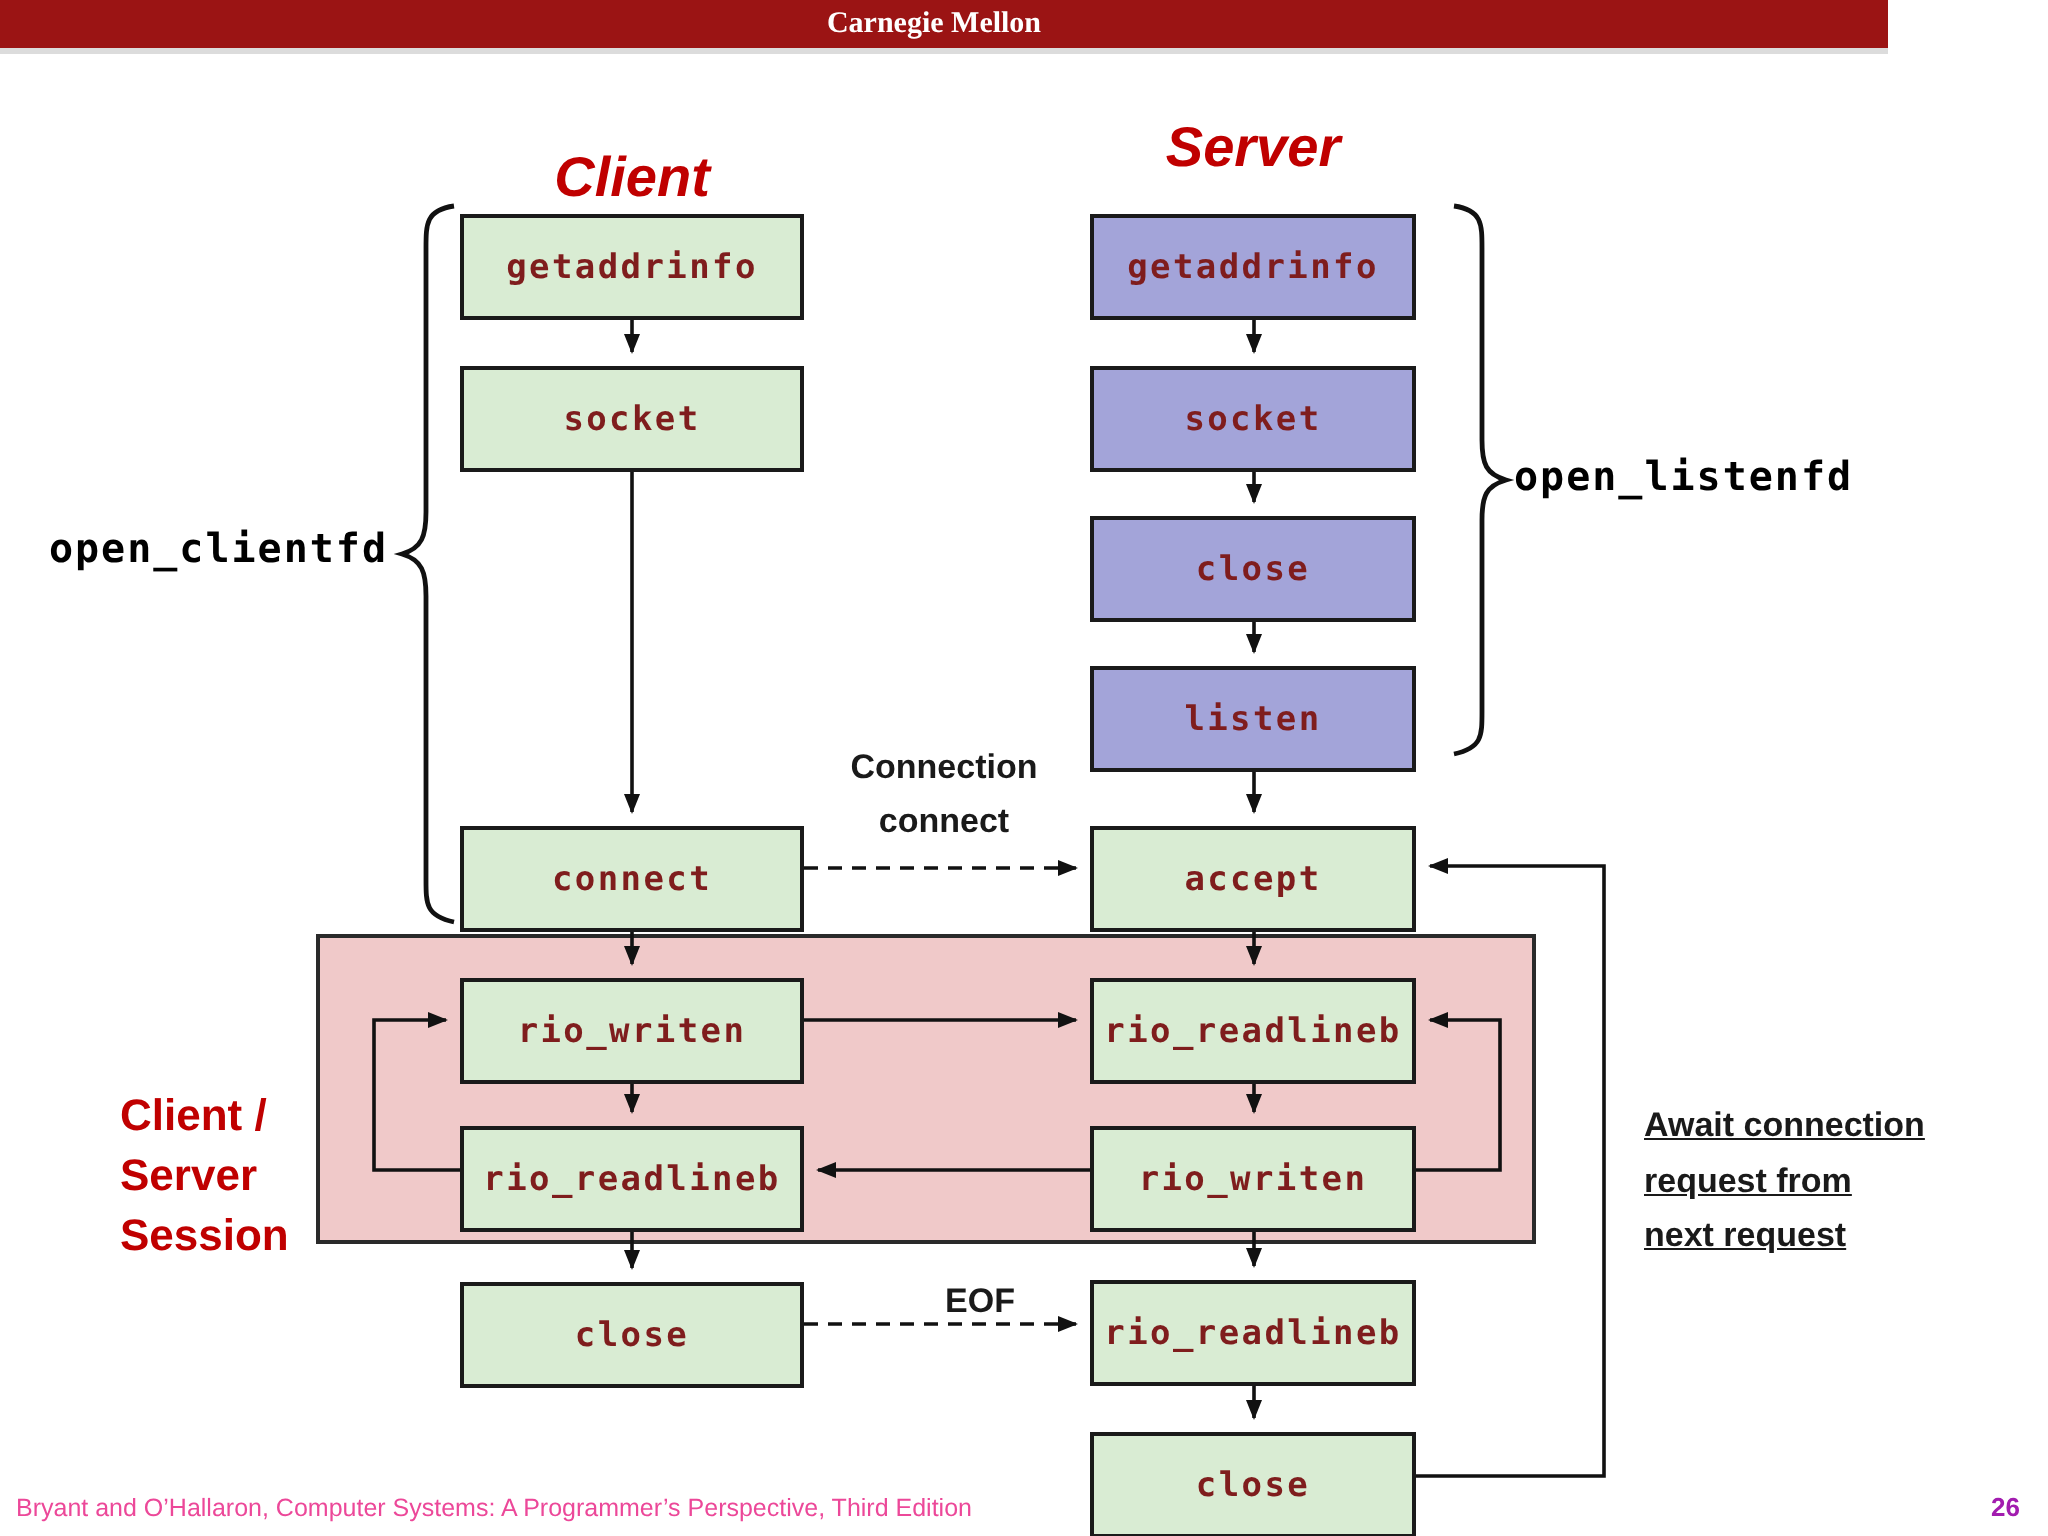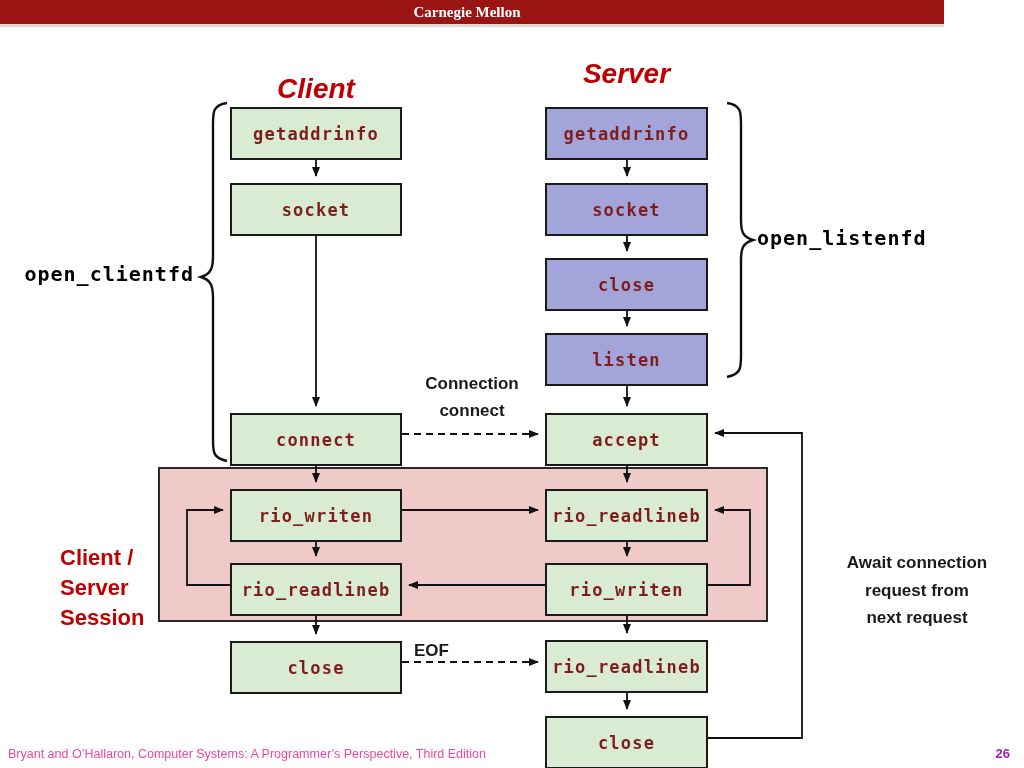--- a/index.html
+++ b/index.html
@@ -55,22 +55,22 @@
   .mono-label{
     position:absolute;z-index:4;font-family:"DejaVu Sans Mono","Liberation Mono",monospace;
     font-weight:bold;font-size:20px;color:#000;letter-spacing:1px;white-space:nowrap;text-align:right;
   }
   .open-clientfd{left:8px;top:262px;width:186px;text-align:right;}
   .open-listenfd{left:757px;top:226px;}
   .note{
     position:absolute;z-index:4;font-weight:bold;font-size:17px;line-height:27px;color:#1a1a1a;
   }
   .conn-req{left:400px;top:370px;width:144px;text-align:center;}
-  .eof{left:414px;top:637px;width:76px;text-align:left;}
-  .await{left:822px;top:549px;width:190px;text-align:center;line-height:27.5px;}
+  .eof{left:452px;top:637px;width:76px;text-align:center;}
+  .await{left:822px;top:549px;width:190px;text-align:left;line-height:27.5px;text-decoration:underline;}
   .session-label{
     position:absolute;left:60px;top:503px;z-index:4;color:var(--heading-red);
     font-weight:bold;font-size:22px;line-height:30px;margin-top:40px;
   }
   
   .citation{
     position:absolute;left:8px;top:747px;font-size:12.5px;color:#ec4899;z-index:4;
   }
   .page-num{
     position:absolute;right:14px;top:746px;font-size:13px;font-weight:bold;color:#a21caf;z-index:4;

